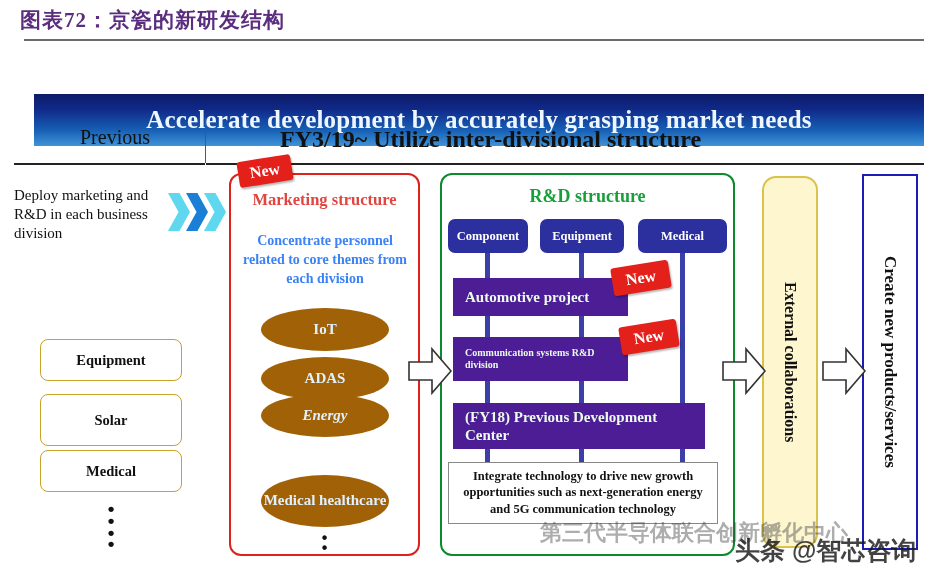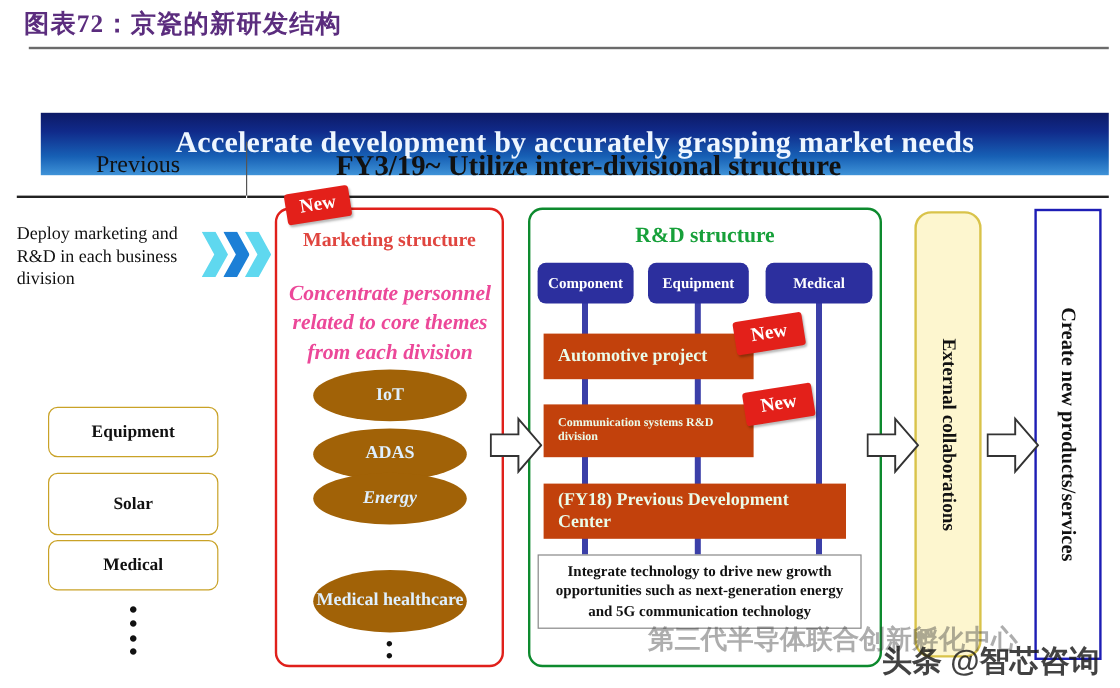--- a/index.html
+++ b/index.html
@@ -194,26 +194,25 @@
     font-weight: bold;
     color: #e0453f;
     font-family: "Liberation Serif", serif;
   }
   #marketing-desc {
     position: absolute;
     left: 236px;
     top: 232px;
     width: 178px;
     text-align: center;
-    font-size: 18px;
+    font-size: 14px;
     font-weight: bold;
     line-height: 1.35;
-    color: #ec4899;
-    font-family: "Liberation Serif", serif;
-    font-style: italic;
+    color: #3b82f6;
+    font-family: "Liberation Serif", serif;
   }
   .theme-ell {
     position: absolute;
     left: 261px;
     width: 128px;
     height: 43px;
     background: #a16207;
     border-radius: 50%;
     display: flex;
     align-items: center;
@@ -289,21 +288,21 @@
     width: 5px;
     height: 222px;
     background: #3b3fa8;
   }
   #rd-stem-0 { left: 485px; }
   #rd-stem-1 { left: 579px; }
   #rd-stem-2 { left: 680px; }
 
   .rd-bar {
     position: absolute;
-    background: #c2410c;
+    background: #4c1d95;
     display: flex;
     align-items: center;
     padding-left: 12px;
     box-sizing: border-box;
     font-size: 15px;
     font-weight: bold;
     color: #eafbe9;
     line-height: 1.2;
     font-family: "Liberation Serif", serif;
   }

